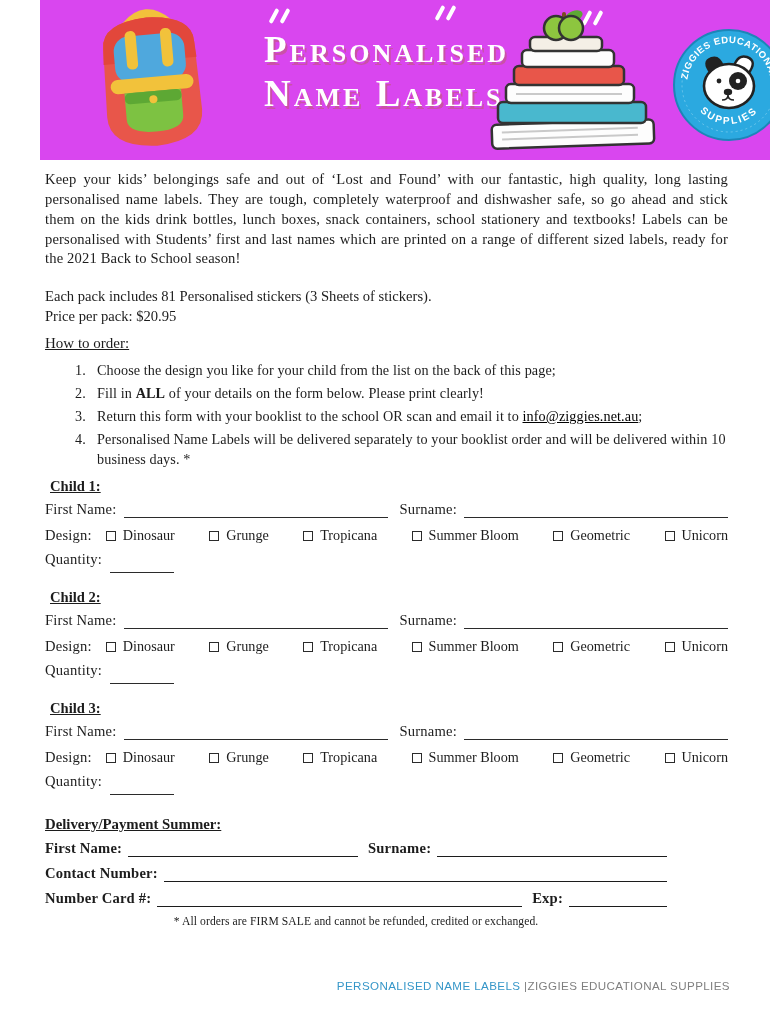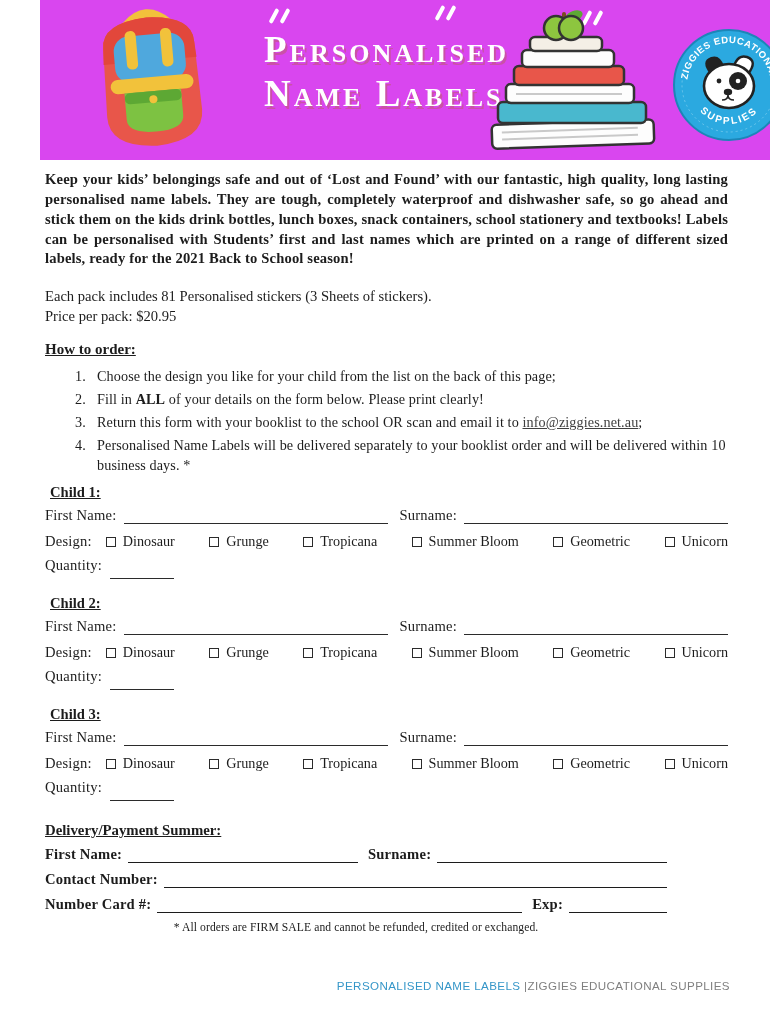--- a/index.html
+++ b/index.html
@@ -13,28 +13,28 @@
   .title-wrap { position:absolute; left:224px; top:28px; width:240px; }
   .title-line { font-family:"Liberation Serif", serif; font-weight:700; font-variant:small-caps;
     color:#ffffff; font-size:37px; line-height:1.2; letter-spacing:3px;
     text-shadow:2px 3px 0 rgba(170,110,0,.30); white-space:nowrap; }
   .books { position:absolute; left:448px; top:6px; width:172px; height:150px; }
   .logo { position:absolute; left:632px; top:28px; width:114px; height:114px; }
   .slash { position:absolute; width:4px; height:16px; background:#ffffff; border-radius:2px; transform:rotate(28deg); }
 
   
   .content { padding:10px 42px 0 45px; }
-  .intro { font-size:14.6px; line-height:1.36; text-align:justify; letter-spacing:.15px; font-weight:700; }
+  .intro { font-size:14.6px; line-height:1.36; text-align:justify; letter-spacing:.15px; font-weight:400; }
   .pack-block { margin-top:18px; font-size:14.6px; line-height:1.35; font-weight:500; }
-  .howto-heading { margin-top:14px; font-size:15px; font-weight:700; text-decoration:underline; }
+  .howto-heading { margin-top:8px; font-size:15px; font-weight:400; text-decoration:underline; }
   .steps { margin-top:8px; padding-left:30px; }
   .step { display:flex; font-size:14.2px; line-height:1.42; margin-bottom:3px; letter-spacing:.1px; }
   .step-num { width:22px; flex:0 0 22px; }
   .u { }
-  .email { text-decoration:underline; color:#404040; cursor:pointer; }
+  .email { text-decoration:underline; color:#000000; cursor:pointer; }
   .prepaid { margin-top:11px; text-align:center; font-weight:700; font-size:14.6px; letter-spacing:.4px; }
 
   
   .child-block { margin-top:9px; margin-bottom:21px; }
   .child-heading { font-size:14.6px; font-weight:700; text-decoration:underline; margin-bottom:6px; margin-left:5px; }
   .row { display:flex; align-items:flex-end; font-size:14.6px; margin-bottom:9px; }
   .lbl { white-space:nowrap; letter-spacing:.2px; }
   .fill-line { flex:1; border-bottom:1.3px solid #2b2b2b; height:15px; margin:0 12px 0 7px; }
   .fill-line.last { margin-right:0; }
   .design-row { align-items:center; margin-bottom:7px; }

